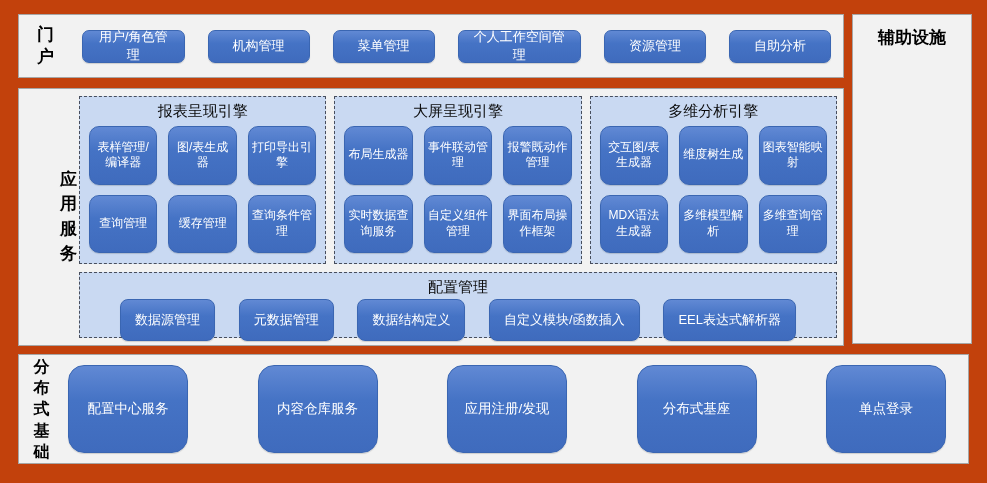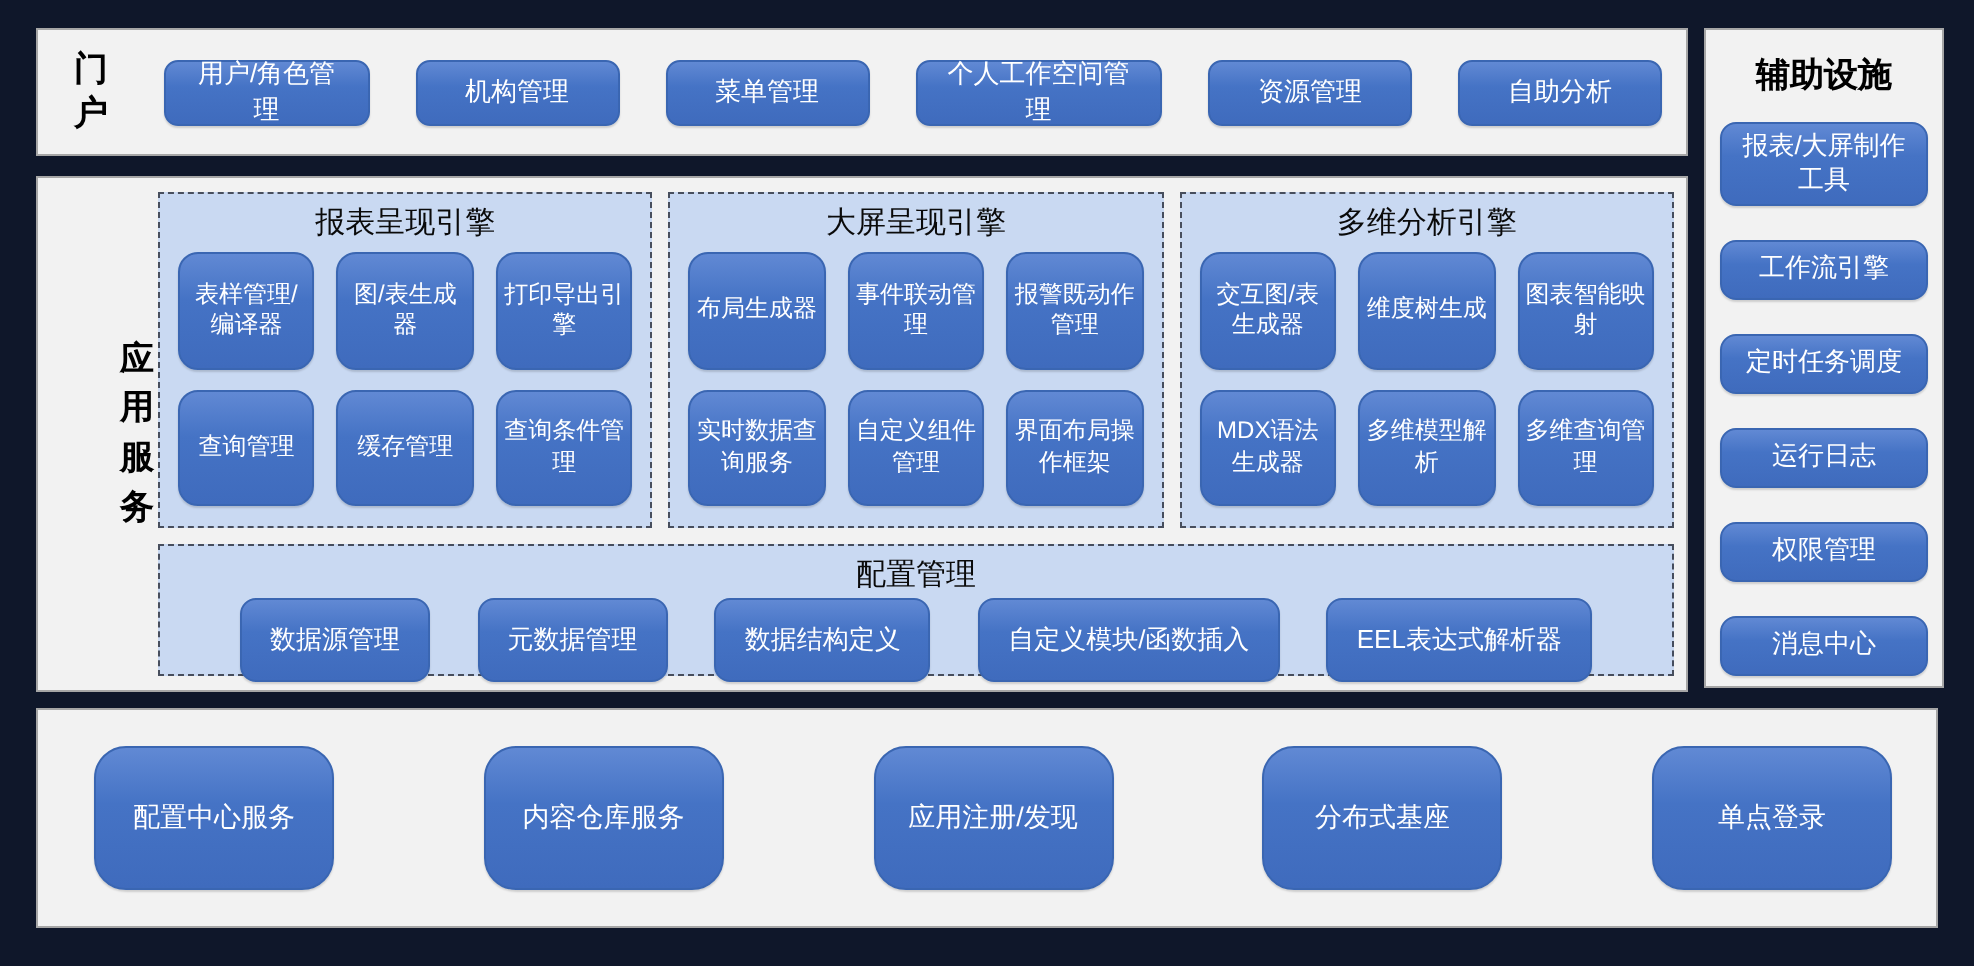--- a/index.html
+++ b/index.html
@@ -1,17 +1,17 @@
 <!DOCTYPE html>
 <html><head>
 <meta charset="utf-8">
 <style>
   html,body{margin:0;padding:0;background:#fdfdfd;}
   body{font-family:"Liberation Sans","DejaVu Sans",sans-serif;}
-  .canvas{position:relative;width:987px;height:483px;background:#0f172a;overflow:hidden;}
+  .canvas{position:relative;width:987px;height:483px;background:#c2410c;overflow:hidden;}
 
   .section{position:absolute;background:#f2f2f2;border:1px solid #a6a6a6;box-sizing:border-box;}
 
   .vlabel{font-weight:bold;font-size:17px;color:#000;width:21px;word-break:break-all;
           line-height:1.45;text-align:center;flex:0 0 auto;}
 
   
   .node{background:linear-gradient(180deg,#6189d4 0%,#4573c5 40%,#3f6bbd 100%);
         border:1px solid #3a66b2;color:#fff;display:flex;align-items:center;justify-content:center;
         text-align:center;box-sizing:border-box;box-shadow:0 1px 1px rgba(0,0,0,0.15);}
@@ -41,21 +41,21 @@
   
   .aux{left:852px;top:14px;width:120px;height:330px;display:flex;flex-direction:column;padding:8px 7px;}
   .aux-title{text-align:center;font-weight:bold;font-size:17px;color:#000;margin:3px 0 12px;flex:0 0 auto;}
   .aux-col{display:flex;flex-direction:column;gap:17px;}
   .btn-aux{min-height:30px;border-radius:8px;font-size:13px;padding:3px 5px;line-height:1.3;}
 
   
   .dist{left:18px;top:354px;width:951px;height:110px;display:flex;align-items:center;padding:0 22px 0 12px;}
   .dist .vlabel{font-size:16px;line-height:1.32;}
   .dist-row{flex:1;display:flex;align-items:center;justify-content:space-between;margin-left:16px;gap:10px;}
-  .btn-dist{height:72px;border-radius:16px;font-size:13.5px;padding:0 4px;min-width:120px;}
+  .btn-dist{height:88px;border-radius:16px;font-size:13.5px;padding:0 4px;min-width:120px;}
 </style>
 </head>
 <body>
 
 <div class="canvas">
 
   <div class="section portal">
     <div class="vlabel">门户</div>
     <div class="portal-row">
       <div class="node btn-top">用户/角色管理</div>
@@ -120,31 +120,24 @@
           <div class="node btn-cfg">数据结构定义</div>
           <div class="node btn-cfg">自定义模块/函数插入</div>
           <div class="node btn-cfg">EEL表达式解析器</div>
         </div>
       </div>
     </div>
   </div>
 
   <div class="section aux">
     <div class="aux-title">辅助设施</div>
-    <div class="aux-col">
-      <div class="node btn-aux">报表/大屏制作工具</div>
-      <div class="node btn-aux">工作流引擎</div>
-      <div class="node btn-aux">定时任务调度</div>
-      <div class="node btn-aux">运行日志</div>
-      <div class="node btn-aux">权限管理</div>
-      <div class="node btn-aux">消息中心</div>
-    </div>
   </div>
 
   <div class="section dist">
+    <div class="vlabel">分布式基础</div>
     <div class="dist-row">
       <div class="node btn-dist">配置中心服务</div>
       <div class="node btn-dist">内容仓库服务</div>
       <div class="node btn-dist">应用注册/发现</div>
       <div class="node btn-dist">分布式基座</div>
       <div class="node btn-dist">单点登录</div>
     </div>
   </div>
 
 </div>

